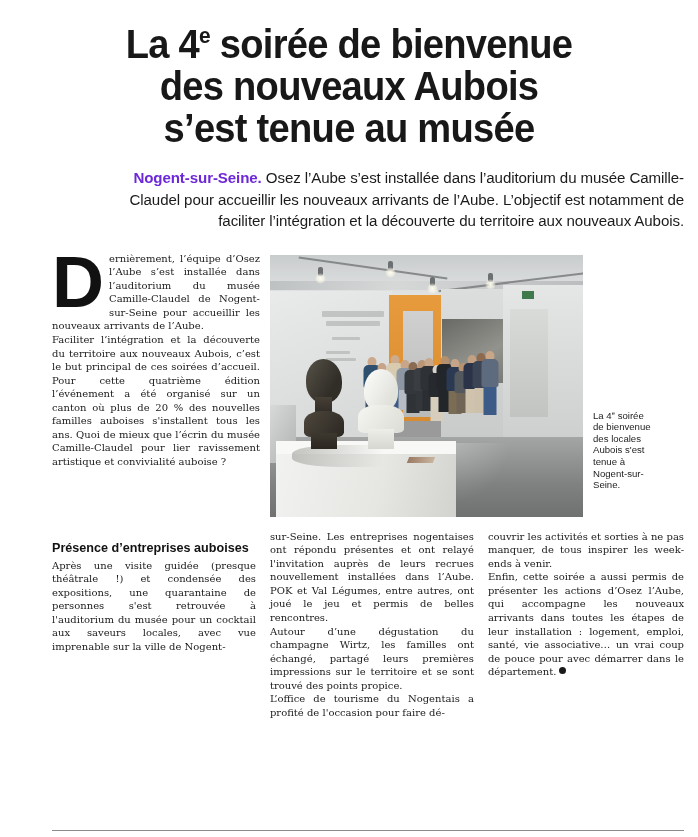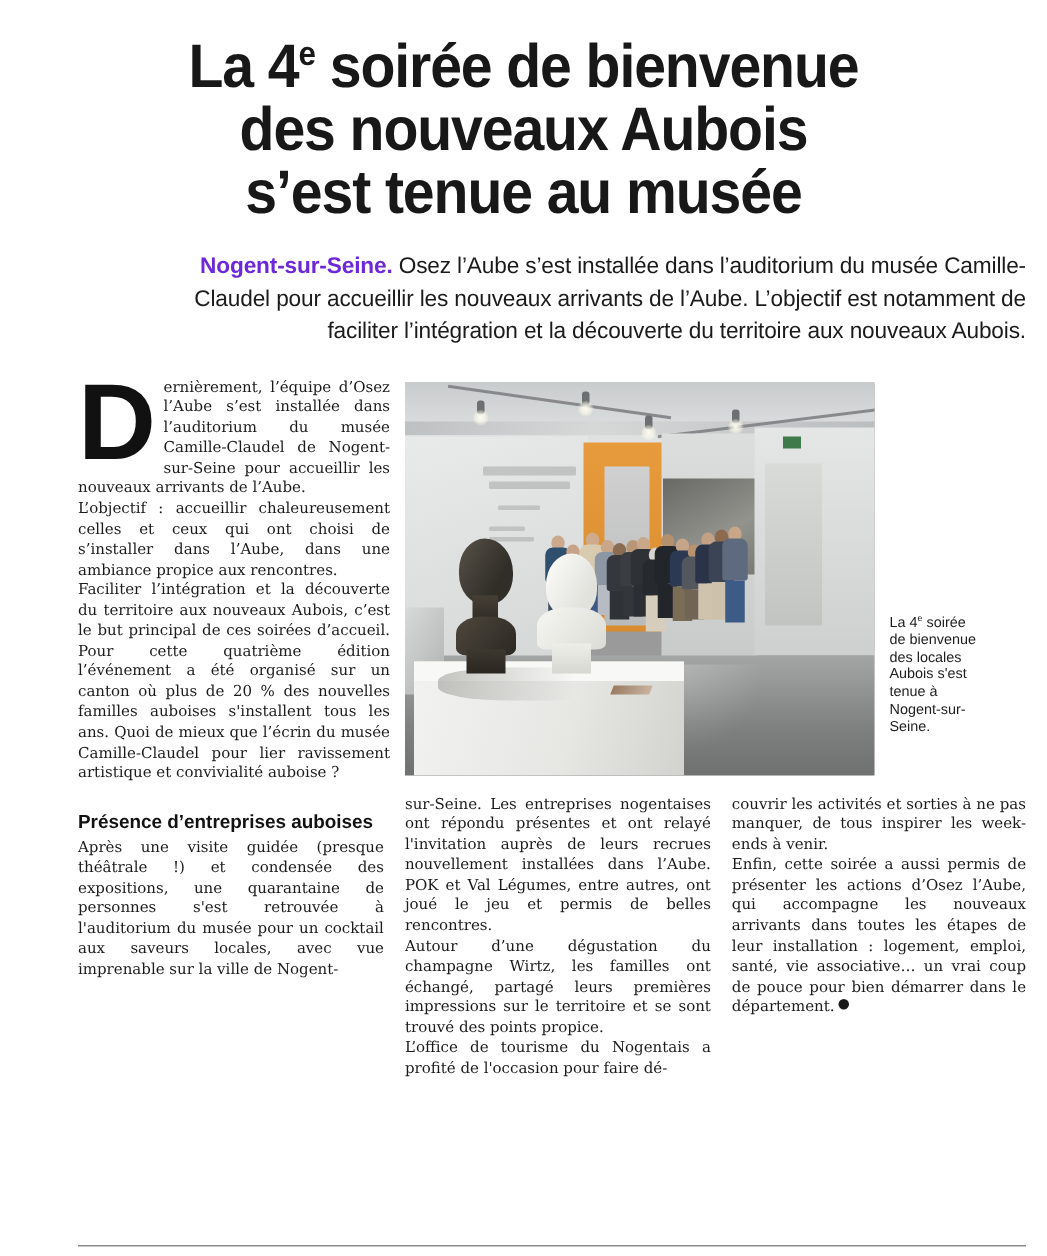--- a/index.html
+++ b/index.html
@@ -329,21 +329,20 @@
   <div class="standfirst">
     <span class="dateline">Nogent-sur-Seine.</span><span> Osez l’Aube s’est installée dans l’auditorium du musée Camille-Claudel pour accueillir les nouveaux arrivants de l’Aube. L’objectif est notamment de faciliter l’intégration et la découverte du territoire aux nouveaux Aubois.</span>
   </div>
 
   <div class="body-area">
 
     <div class="upper">
 
       <div class="col-lead bodytext">
         <p class="dropcap-para">Dernièrement, l’équipe d’Osez l’Aube s’est installée dans l’auditorium du musée Camille-Claudel de Nogent-sur-Seine pour accueillir les nouveaux arrivants de l’Aube.</p>
-        <p>L’objectif : accueillir chaleureusement celles et ceux qui ont choisi de s’installer dans l’Aube, dans une ambiance propice aux rencontres.</p>
         <p>Faciliter l’intégration et la découverte du territoire aux nouveaux Aubois, c’est le but principal de ces soirées d’accueil. Pour cette quatrième édition l’événement a été organisé sur un canton où plus de 20 % des nouvelles familles auboises s'installent tous les ans. Quoi de mieux que l’écrin du musée Camille-Claudel pour lier ravissement artistique et convivialité auboise ?</p>
       </div>
 
       <div class="figure">
         <div class="photo-wrap" aria-label="Groupe de visiteurs dans une salle du musée Camille-Claudel devant deux bustes sur un socle blanc">
           <div class="photo">
 
             <div class="ph-ceiling"></div>
             <div class="ph-ceil-band"></div>
 
@@ -479,19 +478,19 @@
         <div class="subhead">Présence d’entreprises auboises</div>
         <p class="bodytext">Après une visite guidée (presque théâtrale !) et condensée des expositions, une quarantaine de personnes s'est retrouvée à l'auditorium du musée pour un cocktail aux saveurs locales, avec vue imprenable sur la ville de Nogent-</p>
       </div>
       <div class="col c2">
         <p class="bodytext">sur-Seine. Les entreprises nogentaises ont répondu présentes et ont relayé l'invitation auprès de leurs recrues nouvellement installées dans l’Aube. POK et Val Légumes, entre autres, ont joué le jeu et permis de belles rencontres.</p>
         <p class="bodytext">Autour d’une dégustation du champagne Wirtz, les familles ont échangé, partagé leurs premières impressions sur le territoire et se sont trouvé des points propice.</p>
         <p class="bodytext">L’office de tourisme du Nogentais a profité de l'occasion pour faire dé-</p>
       </div>
       <div class="col c3">
         <p class="bodytext">couvrir les activités et sorties à ne pas manquer, de tous inspirer les week-ends à venir.</p>
-        <p class="bodytext"><span>Enfin, cette soirée a aussi permis de présenter les actions d’Osez l’Aube, qui accompagne les nouveaux arrivants dans toutes les étapes de leur installation : logement, emploi, santé, vie associative… un vrai coup de pouce pour bien démarrer dans le département.</span><span class="endmark"></span></p>
+        <p class="bodytext"><span>Enfin, cette soirée a aussi permis de présenter les actions d’Osez l’Aube, qui accompagne les nouveaux arrivants dans toutes les étapes de leur installation : logement, emploi, santé, vie associative… un vrai coup de pouce pour avec démarrer dans le département.</span><span class="endmark"></span></p>
       </div>
     </div>
   </div>
 
   <div class="footrule"></div>
 </div>
 
 </body></html>

